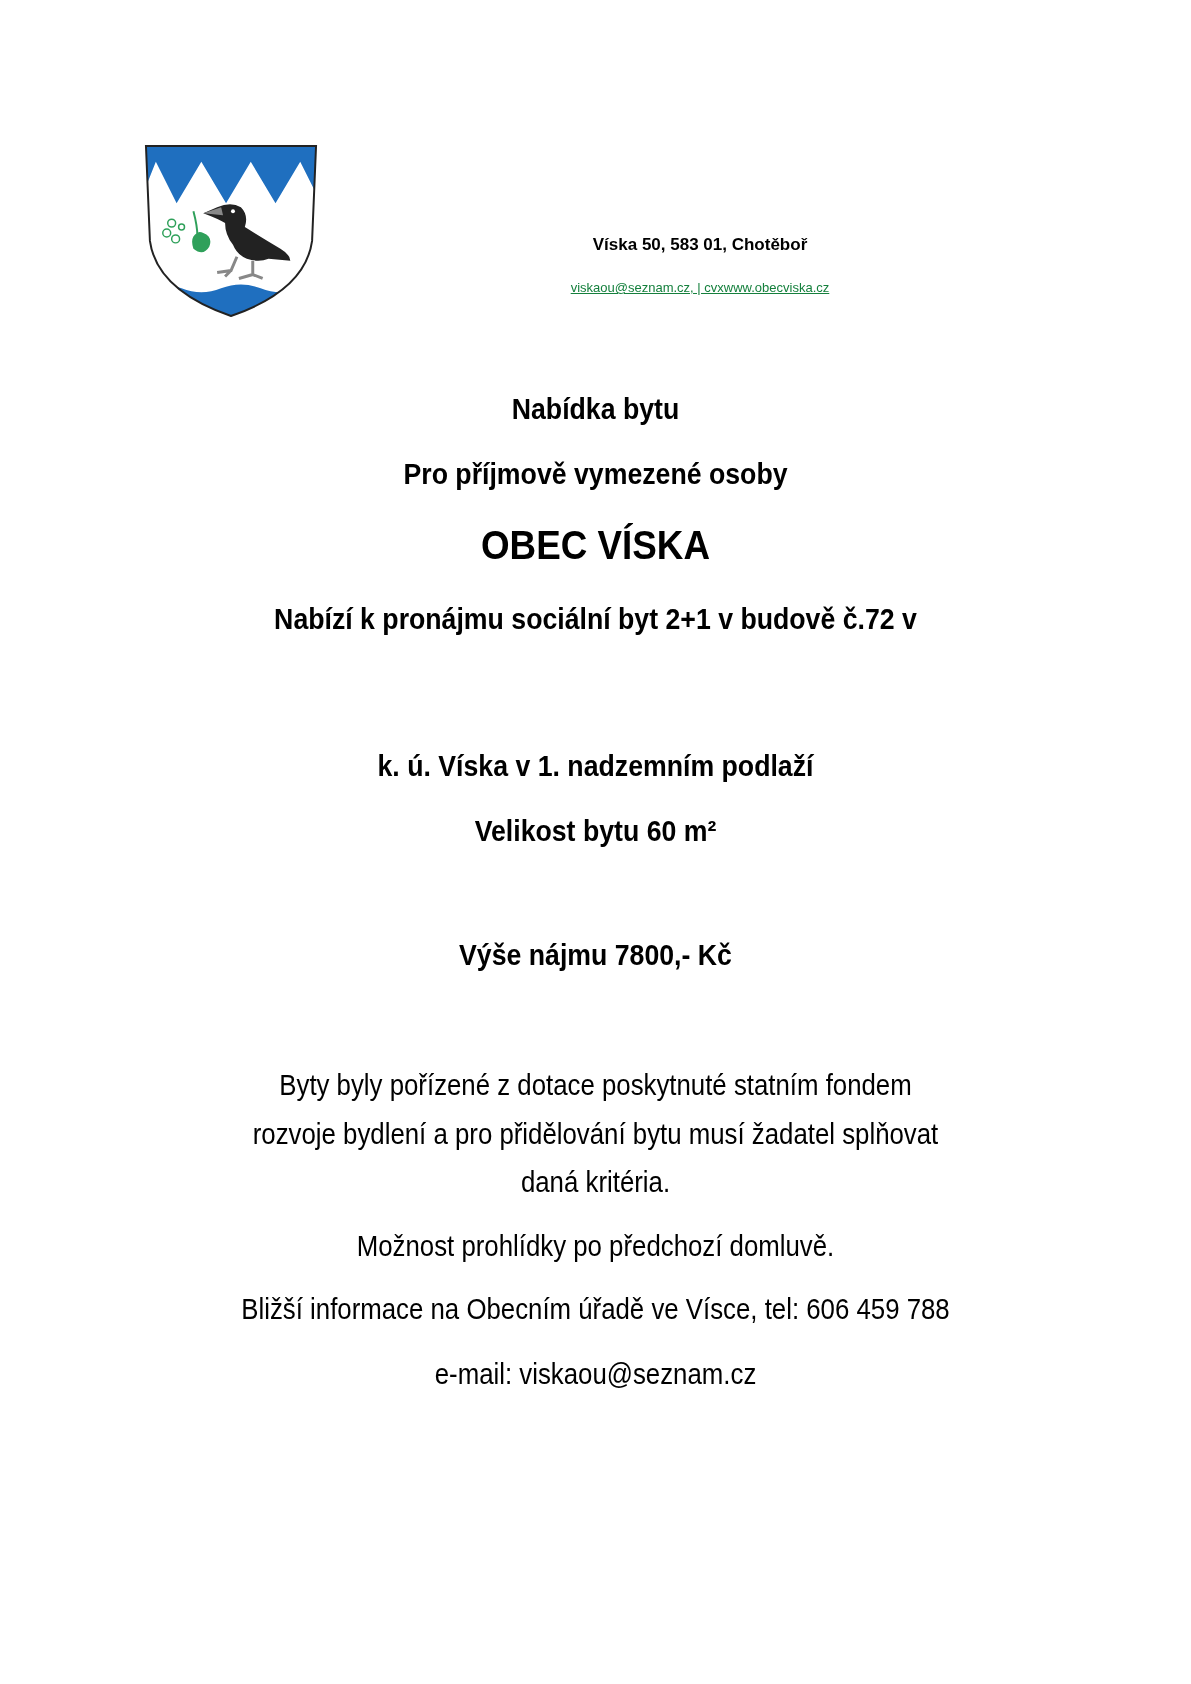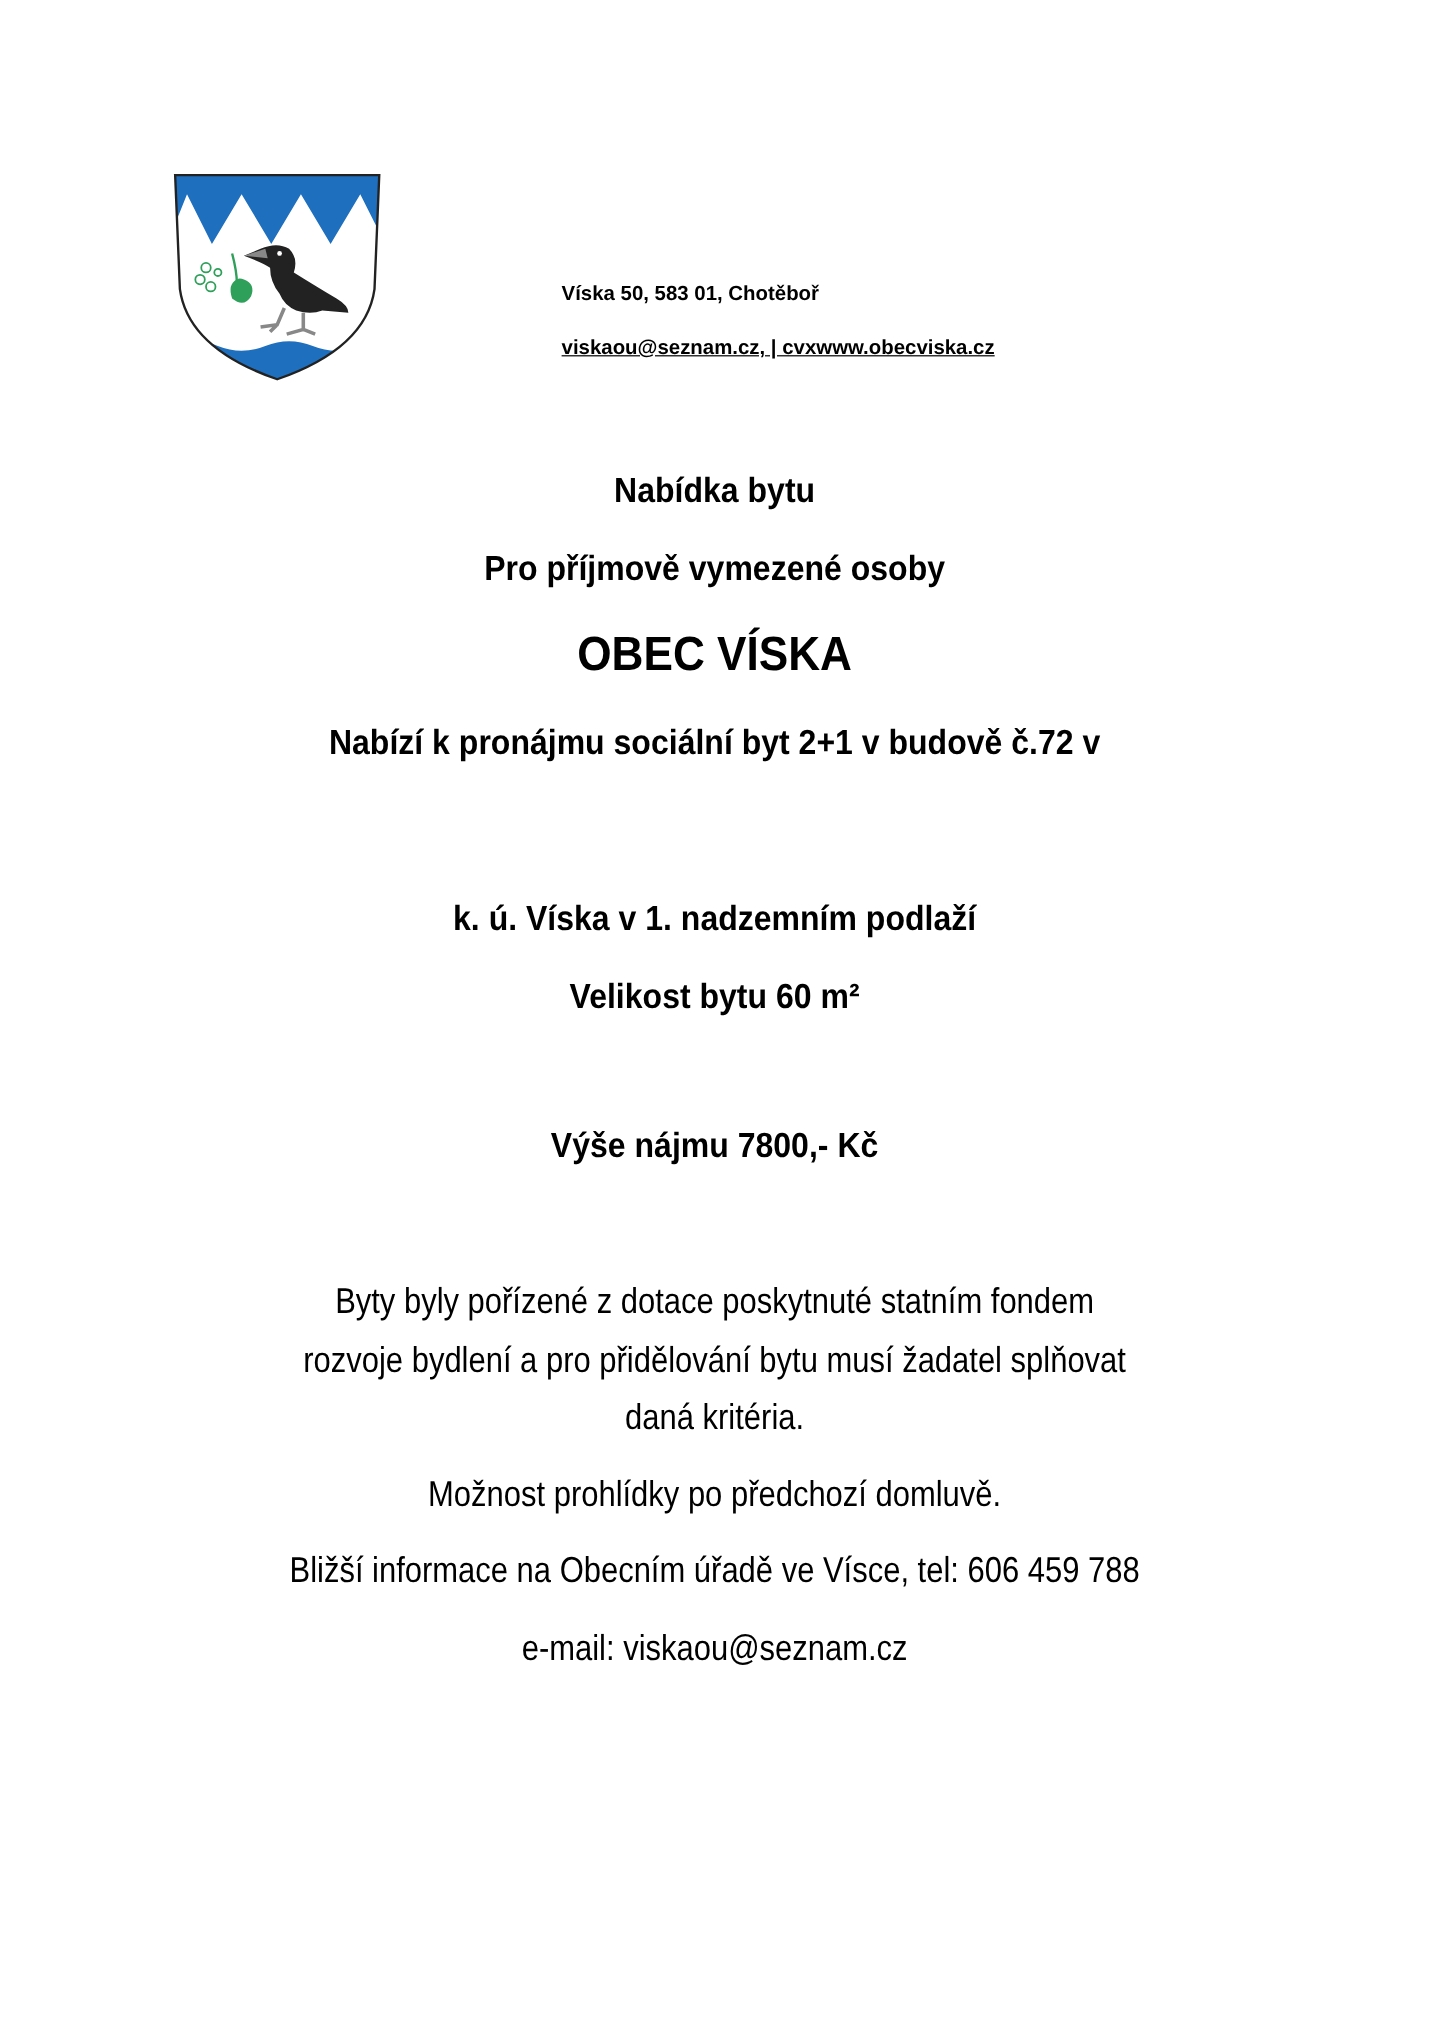--- a/index.html
+++ b/index.html
@@ -1,22 +1,22 @@
 <!DOCTYPE html>
 <html><head>
   <meta charset="utf-8">
   <style>
     html, body { margin: 0; padding: 0; background: #ffffff; }
     body { width: 1191px; height: 1684px; position: relative; overflow: hidden;
            font-family: "Liberation Sans", "DejaVu Sans", sans-serif; color: #000; }
     .logo { position: absolute; left: 142px; top: 142px; width: 178px; height: 178px; }
     .line { position: absolute; left: 0; width: 1191px; text-align: center; white-space: nowrap; }
-    .header-block { position: absolute; left: 468px; width: 440px; text-align: left; }
+    .header-block { position: absolute; left: 480px; width: 440px; text-align: center; }
     .addr { top: 235px; font-size: 17px; font-weight: bold; }
-    .links { top: 280px; font-size: 17px; font-weight: bold; color: #000000; text-decoration: underline; }
+    .links { top: 280px; font-size: 13px; font-weight: normal; color: #15803d; text-decoration: underline; }
     .h-sub { font-size: 29px; font-weight: bold; transform: scaleX(0.92); }
     .h-main { font-size: 40px; font-weight: bold; transform: scaleX(0.92); }
     .body-text { font-size: 30px; font-weight: normal; transform: scaleX(0.86); }
   </style>
 </head>
 <body>
 
 <svg class="logo" viewBox="0 0 180 180">
   <defs>
     <clipPath id="shieldClip">

